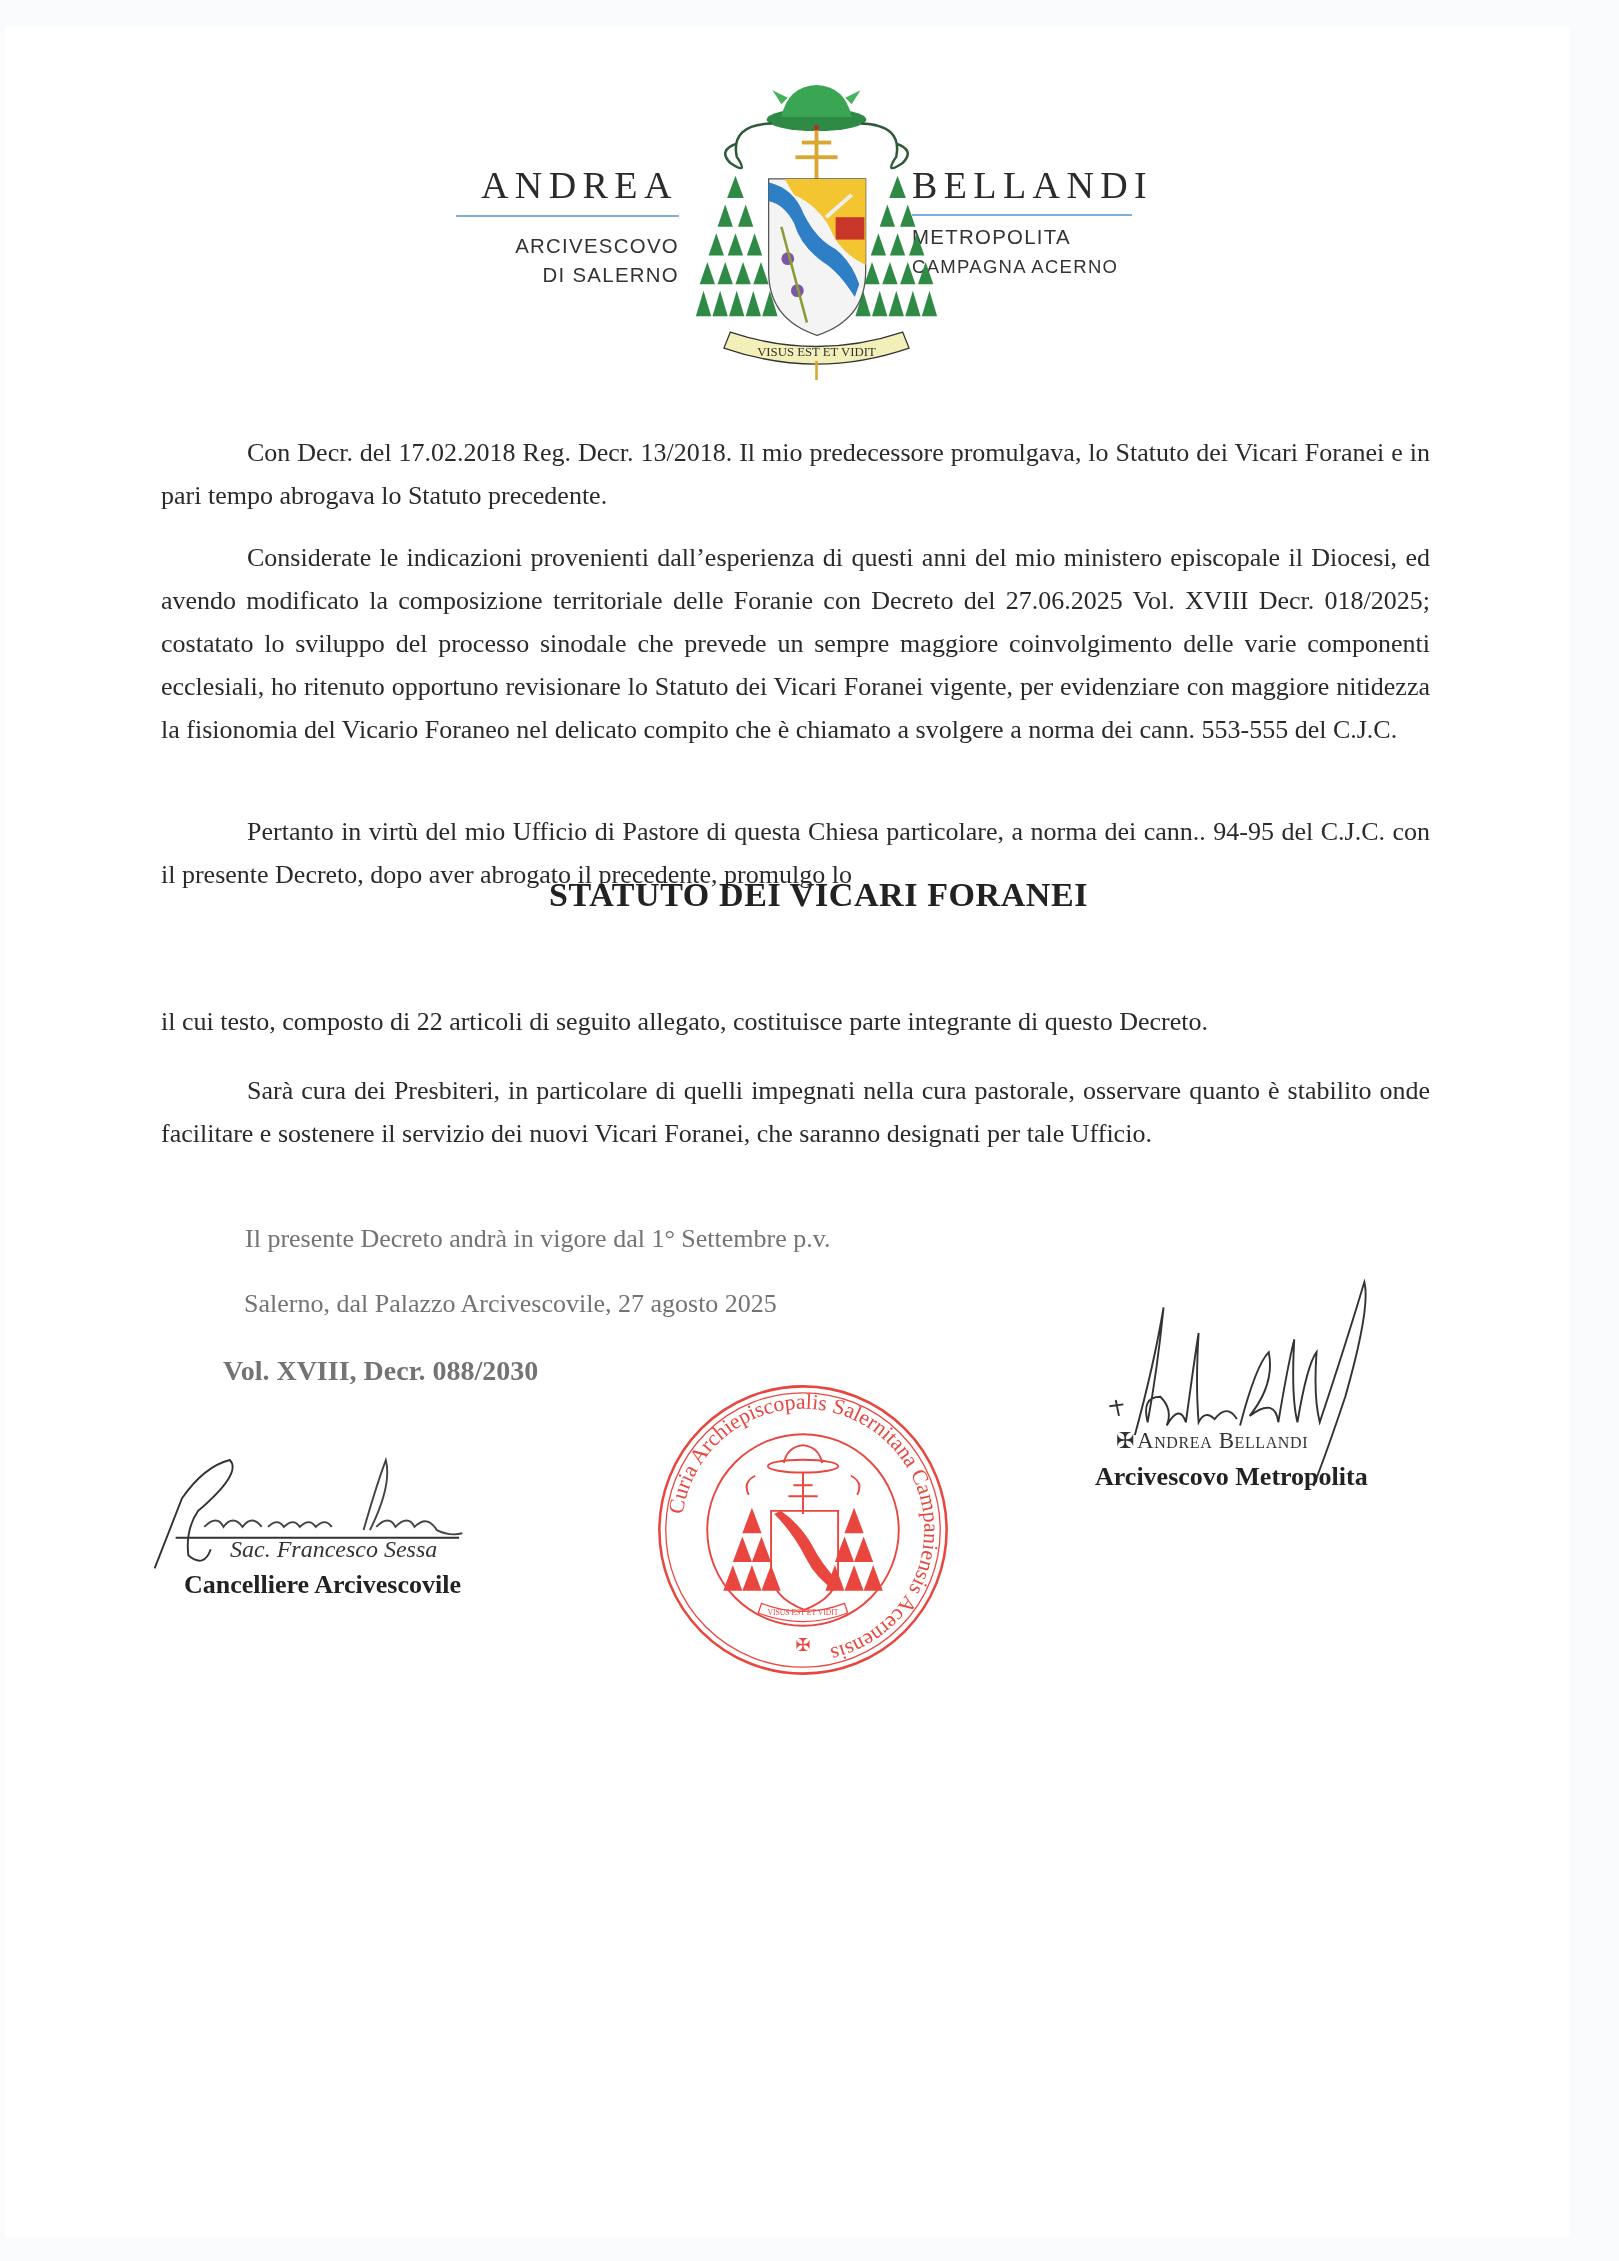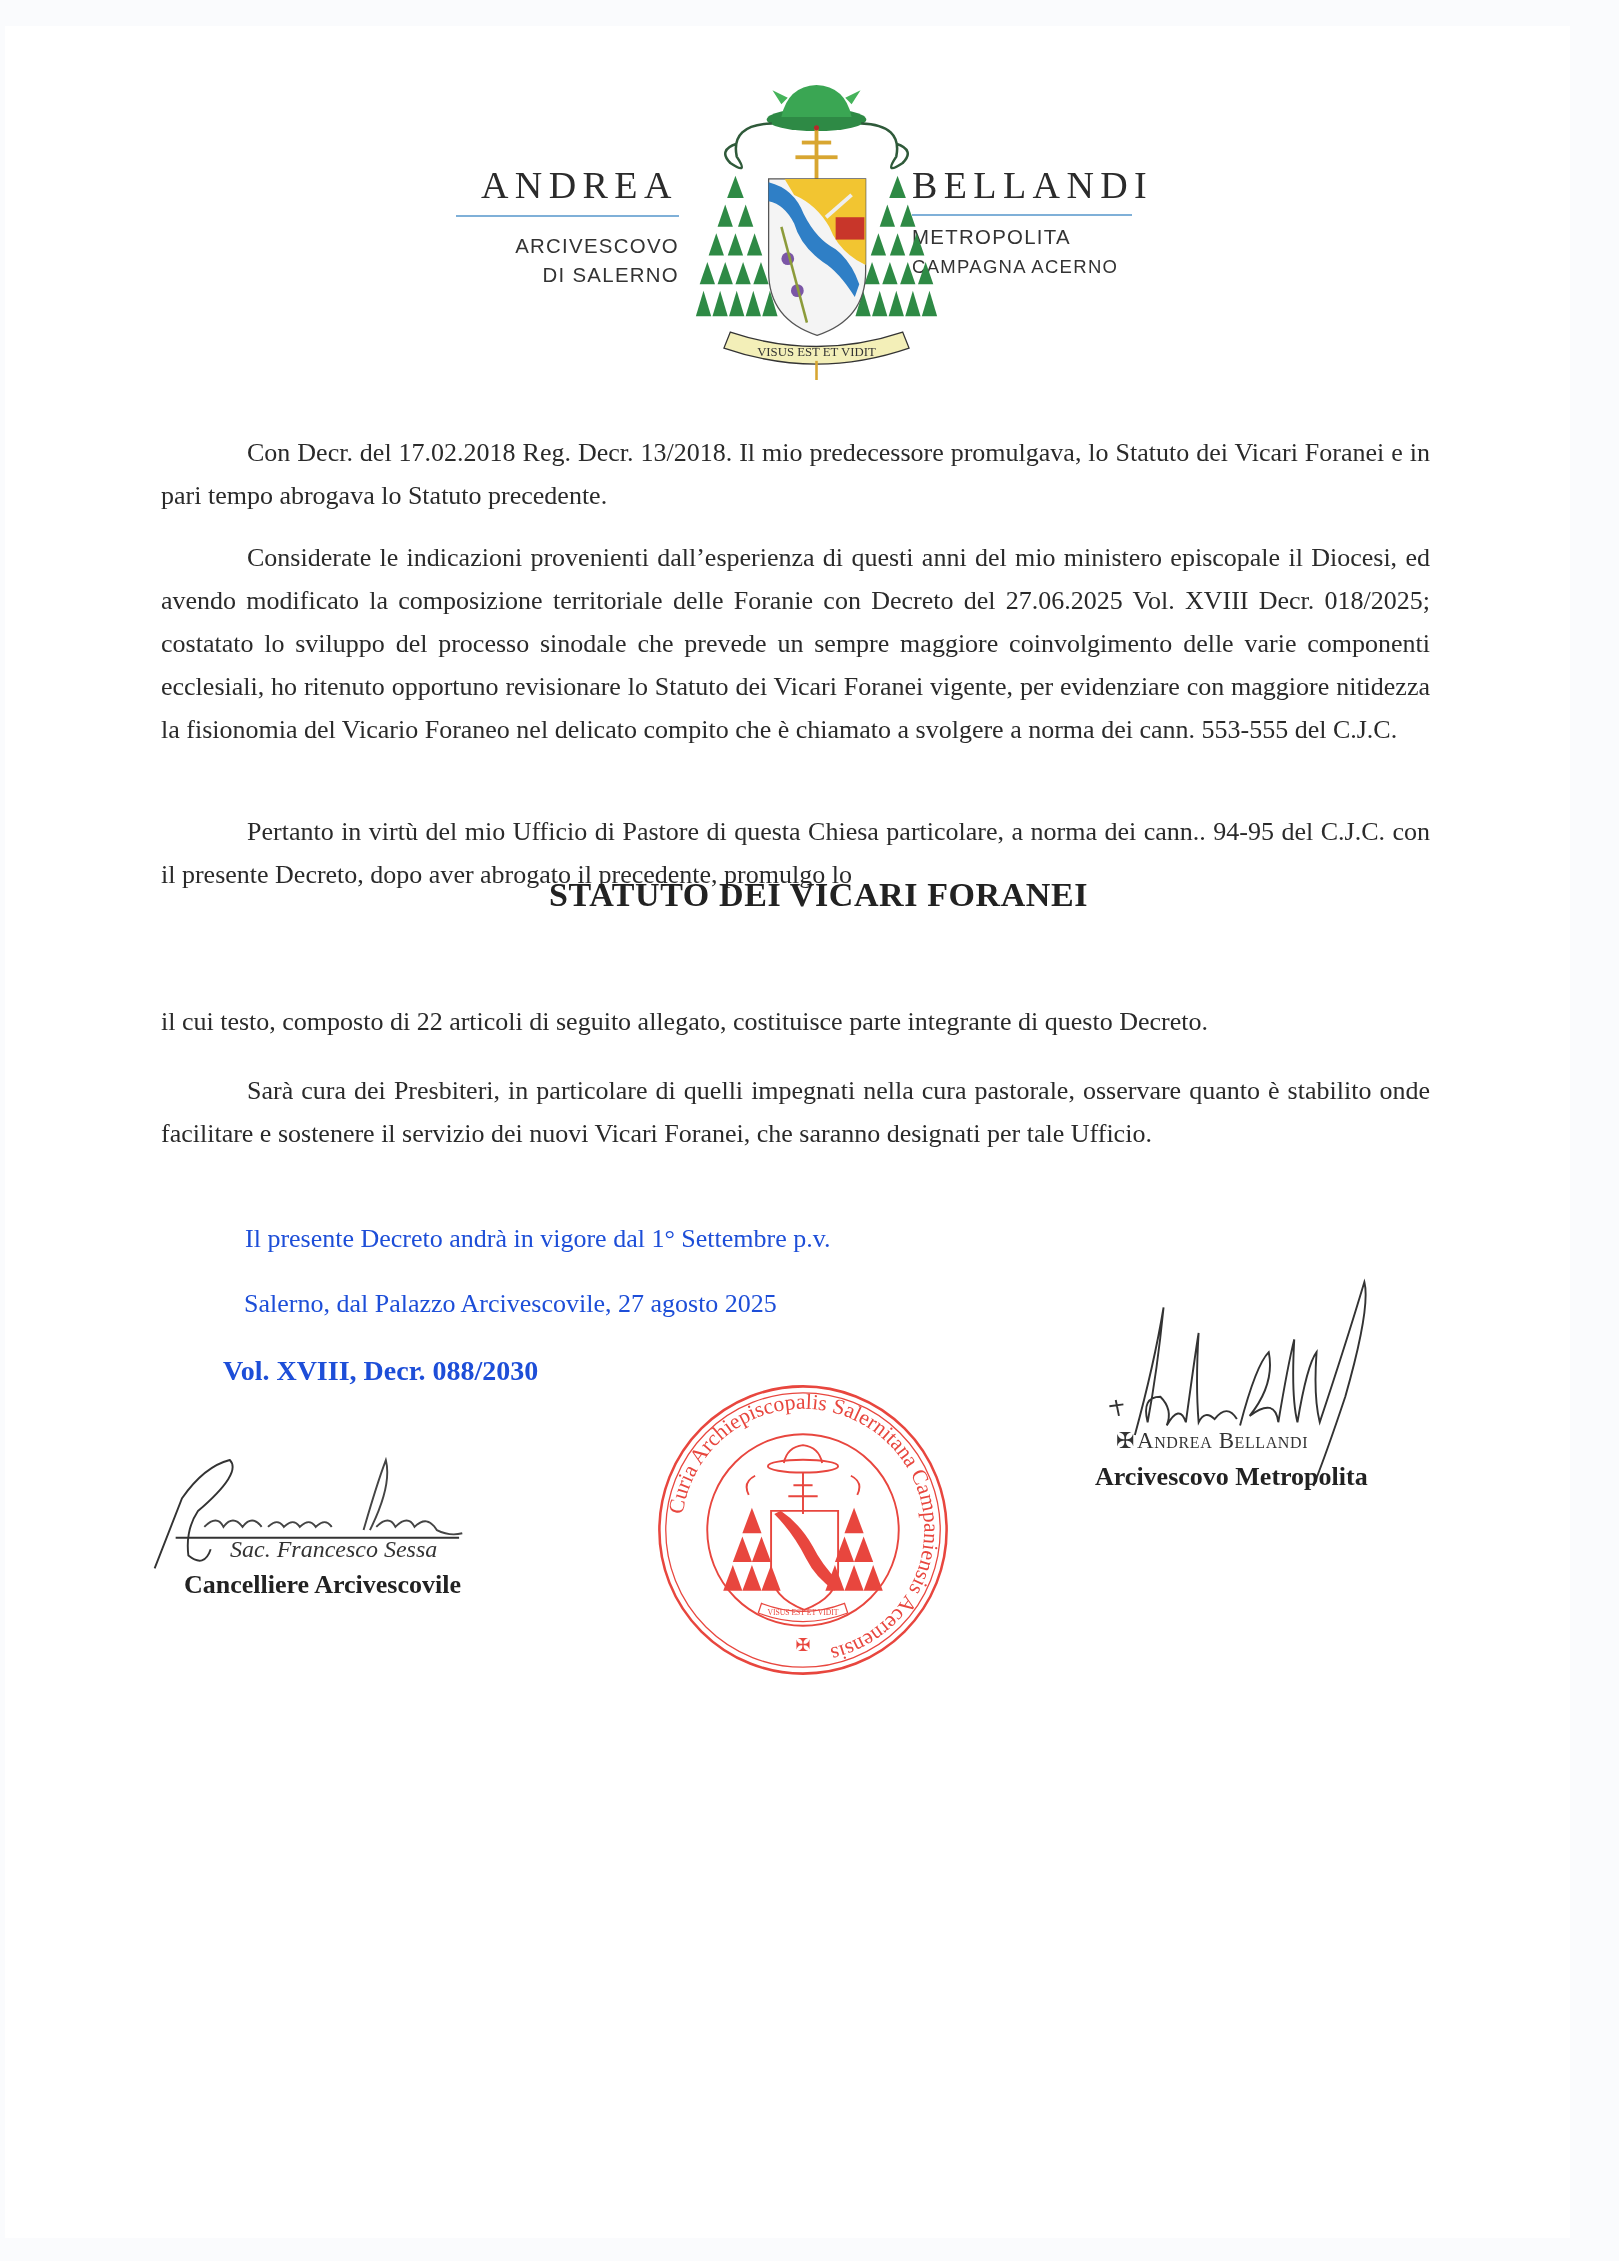--- a/index.html
+++ b/index.html
@@ -32,21 +32,21 @@
 
   .para {
     position: absolute; left: 161px; width: 1269px;
     font-size: 26px; line-height: 43px; text-align: justify; color: #2a2a2a;
   }
   .indent { text-indent: 86px; }
   .title {
     position: absolute; left: 0; width: 1619px; top: 876px;
     text-align: center; font-size: 34px; font-weight: bold; letter-spacing: 0.6px; color: #222; margin-left: 9px;
   }
-  .line { position: absolute; font-size: 26px; color: #1d4ed8; white-space: nowrap; }
+  .line { position: absolute; font-size: 26px; color: #737373; white-space: nowrap; }
   .bold { font-weight: bold; }
   .sig-name-it { position: absolute; font-style: italic; font-size: 24px; color: #333; white-space: nowrap; }
   .sig-role { position: absolute; font-weight: bold; font-size: 26px; color: #222; white-space: nowrap; }
   .smallcaps { font-variant: small-caps; font-size: 23px; letter-spacing: 0.6px; }
   svg text { font-family: "Liberation Serif", "DejaVu Serif", serif; }
 </style>
 </head>
 <body>
 
 <div class="page"></div>

